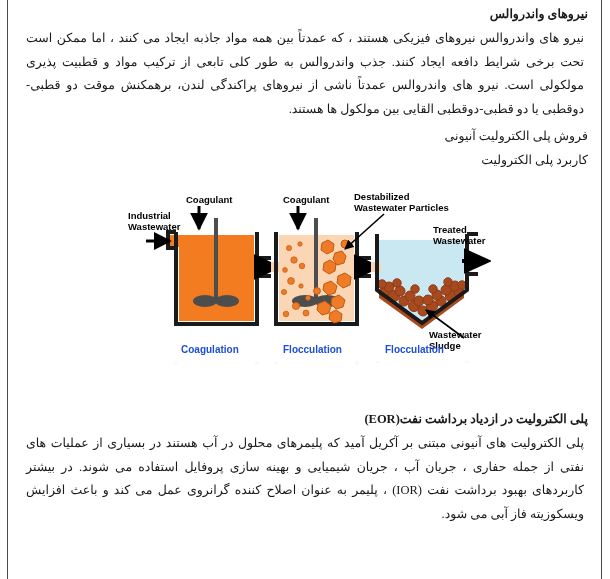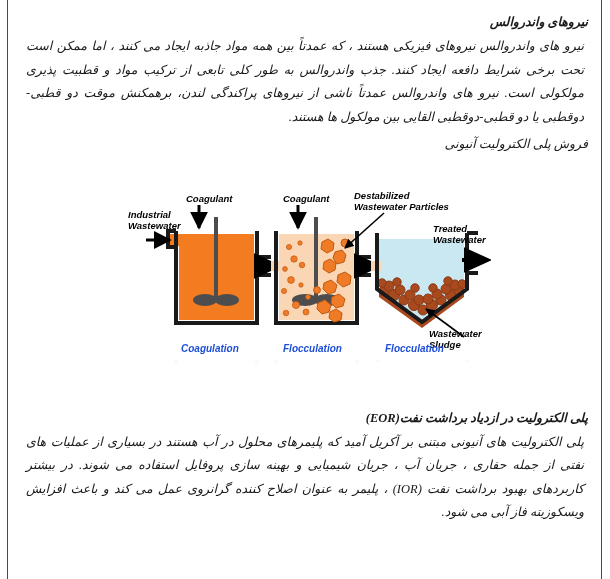--- a/index.html
+++ b/index.html
@@ -22,26 +22,25 @@
     top: 0;
     width: 595px;
     height: 579px;
     border-left: 1px solid #4a4a4a;
     border-right: 1px solid #4a4a4a;
     box-sizing: border-box;
   }
   .page-inner {
     position: absolute;
     left: 8px;
-    top: 8px;
+    top: 0;
     width: 594px;
     height: 417px;
     box-sizing: border-box;
     padding: 6px 14px 0 14px;
-    font-style: italic;
   }
 
   
   .section-heading {
     direction: rtl;
     text-align: right;
     font-weight: bold;
     font-size: 12.5px;
     line-height: 17px;
     margin: 0 0 3px 0;
@@ -67,21 +66,21 @@
     font-weight: bold;
     font-size: 12.5px;
     line-height: 17px;
     margin: 0 0 4px 0;
   }
   .ltr-inline { direction: ltr; unicode-bidi: isolate; }
 
   
   .figure-wrap {
     position: relative;
-    margin: 28px 0 0 0;
+    margin: 14px 0 0 0;
     width: 100%;
     height: 225px;
   }
   .figure-box {
     position: absolute;
     left: 104px;
     top: 0;
     width: 365px;
     height: 225px;
     background: #ffffff;
@@ -141,20 +140,21 @@
 <div class="page-frame"></div>
 
 <div class="page-inner">
 
   <h2 class="section-heading">نیروهای واندروالس</h2>
 
   <p class="body-par">نیرو های واندروالس نیروهای فیزیکی هستند ، که عمدتاً بین همه مواد جاذبه ایجاد می کنند ، اما ممکن است تحت برخی شرایط دافعه ایجاد کنند. جذب واندروالس به طور کلی تابعی از ترکیب مواد و قطبیت پذیری مولکولی است. نیرو های واندروالس عمدتاً ناشی از نیروهای پراکندگی لندن، برهمکنش موقت دو قطبی-دوقطبی یا دو قطبی-دوقطبی القایی بین مولکول ها هستند.</p>
 
   <p class="body-line">فروش پلی الکترولیت آنیونی</p>
 
+  <p class="body-line">کاربرد پلی الکترولیت</p>
 
   <div class="figure-wrap">
     <div class="figure-box">
 
       <div class="diagram">
         <svg width="365" height="175" viewBox="0 0 365 175" xmlns="http://www.w3.org/2000/svg">
           <defs>
             <marker id="ah" markerWidth="7" markerHeight="7" refX="5.4" refY="3" orient="auto">
               <path d="M0,0 L6,3 L0,6 z" fill="#000"></path>
             </marker>

